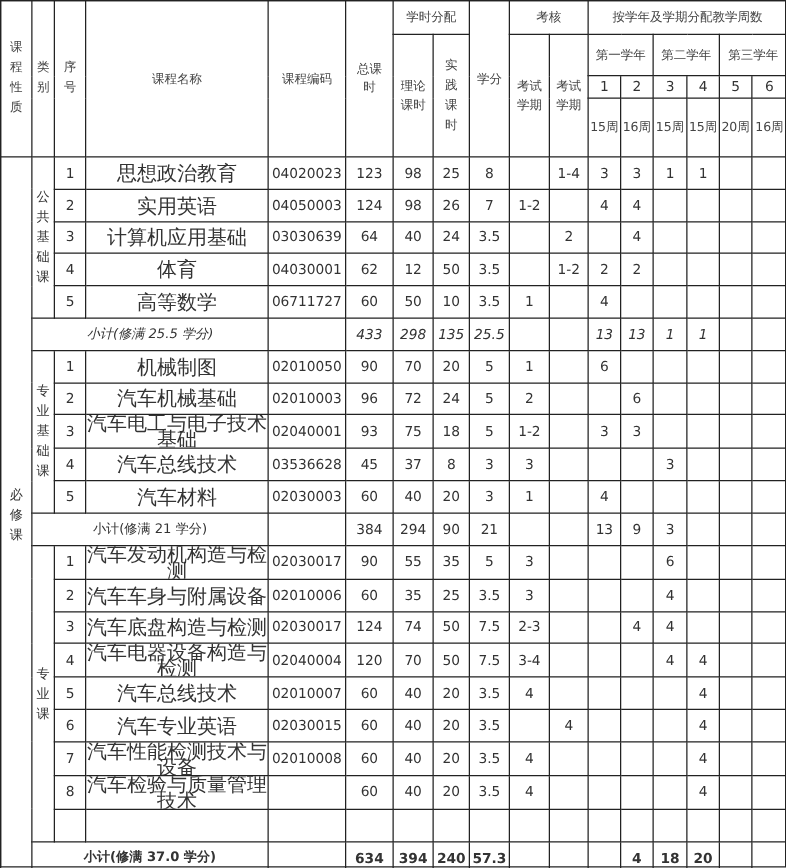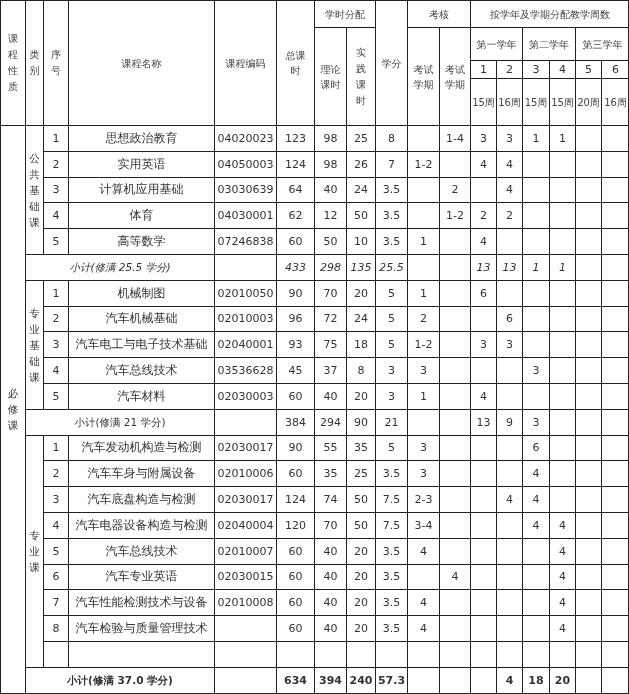--- a/index.html
+++ b/index.html
@@ -1,20 +1,20 @@
 <!DOCTYPE html>
 <html><head>
 <meta charset="utf-8">
 <style>
   html, body { margin:0; padding:0; background:#ffffff; }
   body { width:629px; height:694px; overflow:hidden; font-family:"DejaVu Sans", sans-serif; color:#333; }
   table { border-collapse:collapse; table-layout:fixed; width:629px; position:absolute; left:0; top:0; }
   td { border:1px solid #222; padding:0; text-align:center; vertical-align:middle; font-size:10.5px; line-height:13px; overflow:hidden; }
   td.hdr { font-size:10px; color:#444; }
-  td.name { font-size:12px;margin-top:44px; }
+  td.name { font-size:16px;margin-top:44px; }
   td.num { font-size:11px; }
   .vw { display:inline-block; width:12px; word-break:break-all; line-height:16px; }
   .vw2 { display:inline-block; width:24px; word-break:break-all; line-height:15px; }
   .subtotal { font-size:10.5px; }
   .outer { position:absolute; left:0; top:0; width:627px; height:692px; border:1px solid #222; pointer-events:none; }
 </style>
 </head>
 <body>
 
 <table>
@@ -142,21 +142,21 @@
         <td class="num">2</td>
         <td class="num">2</td>
         <td class="num"></td>
         <td class="num"></td>
         <td class="num"></td>
         <td class="num"></td>
       </tr>
       <tr style="height: 25.8px;">
         <td class="num">5</td>
         <td class="name">高等数学</td>
-        <td class="num">07246838</td>
+        <td class="num">06711727</td>
         <td class="num">60</td>
         <td class="num">50</td>
         <td class="num">10</td>
         <td class="num">3.5</td>
         <td class="num">1</td>
         <td class="num"></td>
         <td class="num">4</td>
         <td class="num"></td>
         <td class="num"></td>
         <td class="num"></td>

